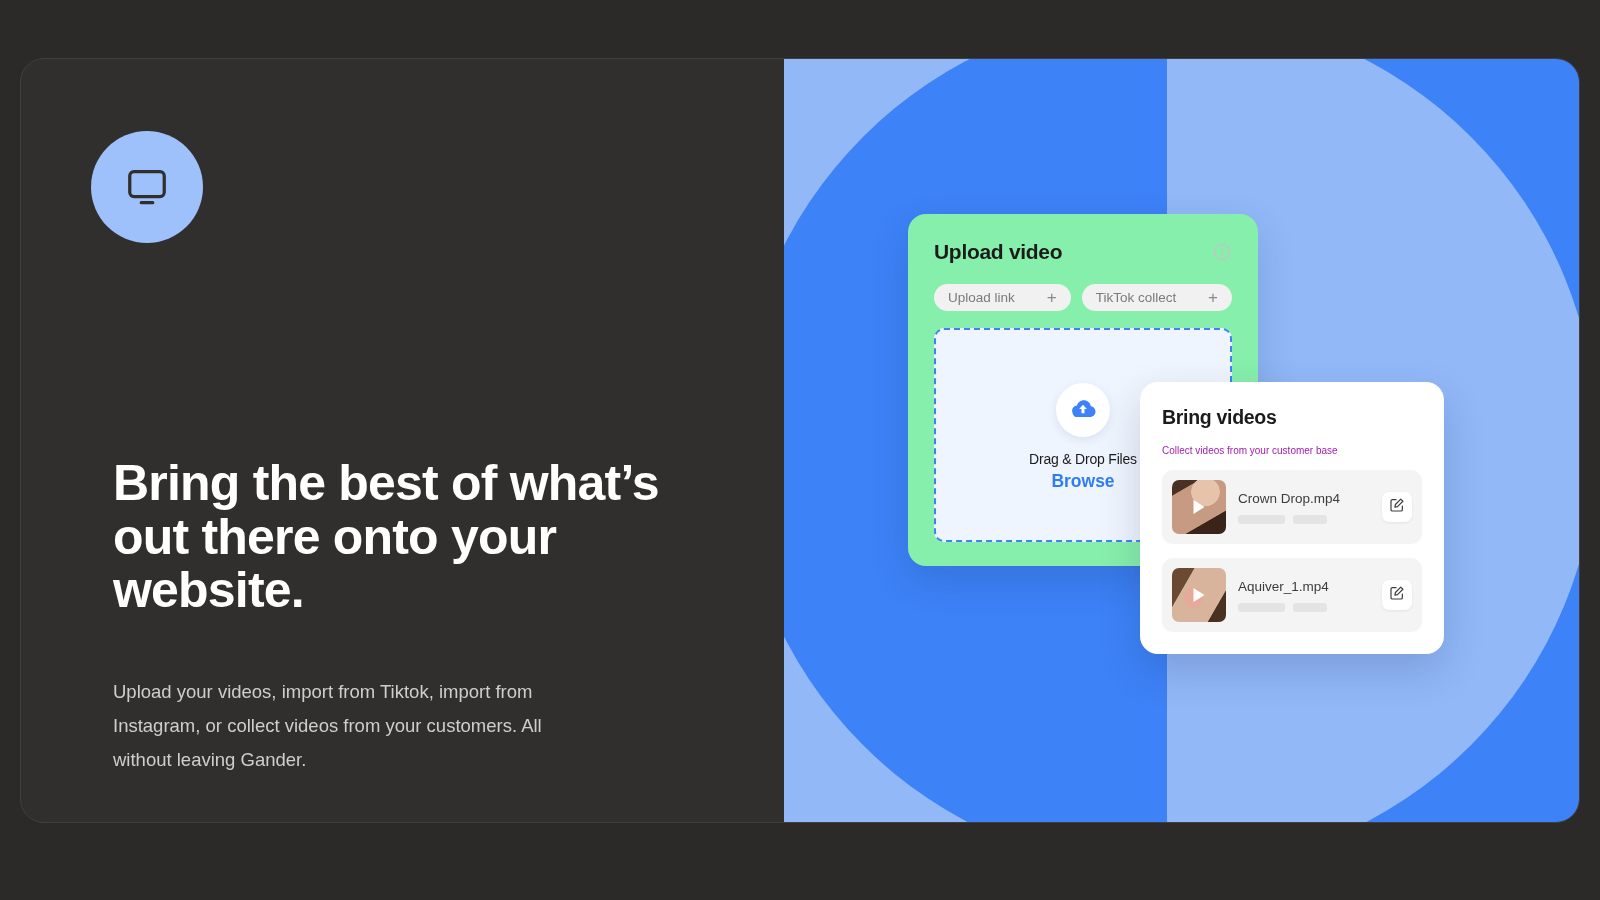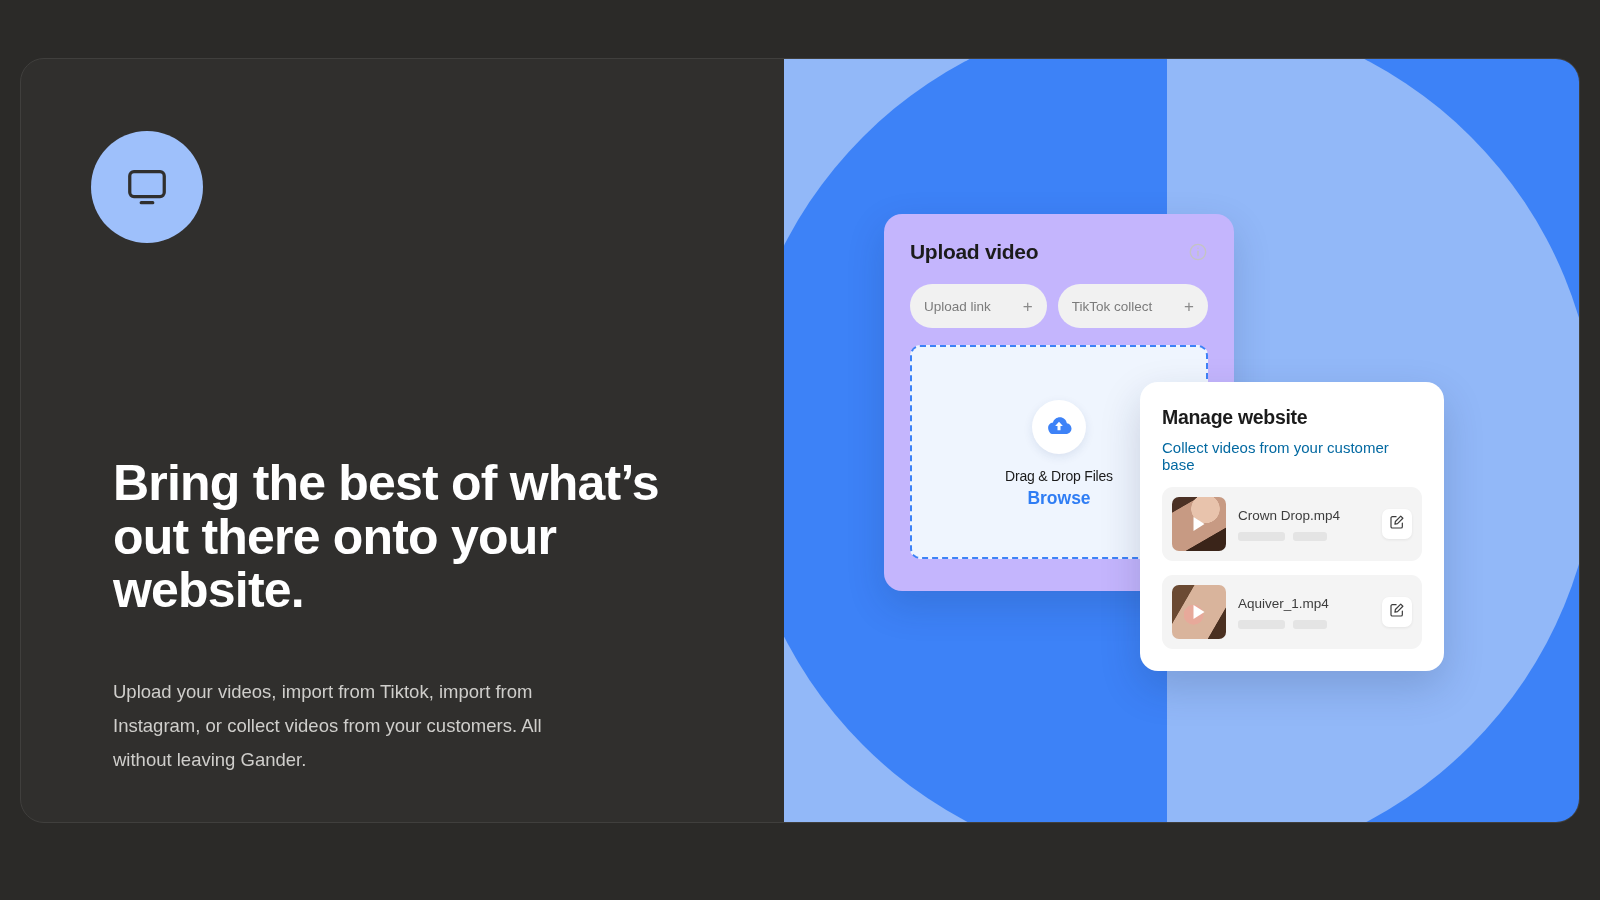--- a/index.html
+++ b/index.html
@@ -94,44 +94,44 @@
     left:-430px; top:50%;
     transform:translateY(-50%);
     width:860px; height:860px;
     border-radius:50%;
     background:#92b8f8;
   }
 
   
   .upload-card {
     position:absolute;
-    left:100px; top:155px;
+    left:124px; top:155px;
     width:350px;
-    background:#c4b5fd;
+    background:#86efac;
     border-radius:18px;
-    padding:26px 26px 32px 26px;
+    padding:26px 26px 24px 26px;
     box-shadow:0 14px 38px rgba(20,40,80,.16);
     z-index:3;
   }
   .upload-head {
     display:flex; align-items:center; justify-content:space-between;
     margin-bottom:20px;
   }
   .upload-title {
     font-size:21px; font-weight:700; color:#1b1b1b;
     letter-spacing:-0.3px;
   }
   .info-icon { width:20px; height:20px; display:block; }
 
   .pill-row { display:flex; gap:11px; margin-bottom:17px; }
   .pill {
     flex:1 1 auto;
     background:#f1f1f1;
     border-radius:999px;
-    height:44px;
+    height:27px;
     display:flex; align-items:center; justify-content:space-between;
     padding:0 14px;
     font-size:13.5px;
     color:#7b7b7b;
     white-space:nowrap;
   }
   .pill .plus { font-size:17px; color:#8a8a8a; line-height:1; }
 
   .dropzone {
     border:2px dashed #3d82f7;
@@ -169,22 +169,22 @@
     border-radius:18px;
     padding:24px 22px 22px 22px;
     box-shadow:0 16px 40px rgba(20,40,80,.18);
     z-index:4;
   }
   .manage-title {
     font-size:19.5px; font-weight:700; color:#1b1b1b;
     letter-spacing:-0.3px;
   }
   .manage-sub {
-    margin-top:10px;
-    font-size:15px; color:#0369a1;
+    margin-top:16px;
+    font-size:10px; color:#a21caf;
   }
   .video-row {
     margin-top:14px;
     background:#f4f4f4;
     border-radius:11px;
     padding:10px;
     display:flex; align-items:center; gap:12px;
   }
   .thumb {
     width:54px; height:54px;
@@ -283,21 +283,21 @@
             </svg>
           </span>
         </div>
         <div class="drop-text">Drag &amp; Drop Files</div>
         <div class="browse-text">Browse</div>
       </div>
     </div>
 
     <div class="manage-card">
 
-      <div class="manage-title">Manage website</div>
+      <div class="manage-title">Bring videos</div>
       <div class="manage-sub">Collect videos from your customer base</div>
 
       <div class="video-row">
         <div class="thumb" style="background:
                radial-gradient(circle at 62% 22%, #e8c3ac 0 26%, transparent 27%),
                linear-gradient(150deg,#4b3125 0 18%, #c79a83 19% 72%, #3a2419 73%);">
           <span class="play"></span>
         </div>
         <div class="row-mid">
           <div class="row-name">Crown Drop.mp4</div>

